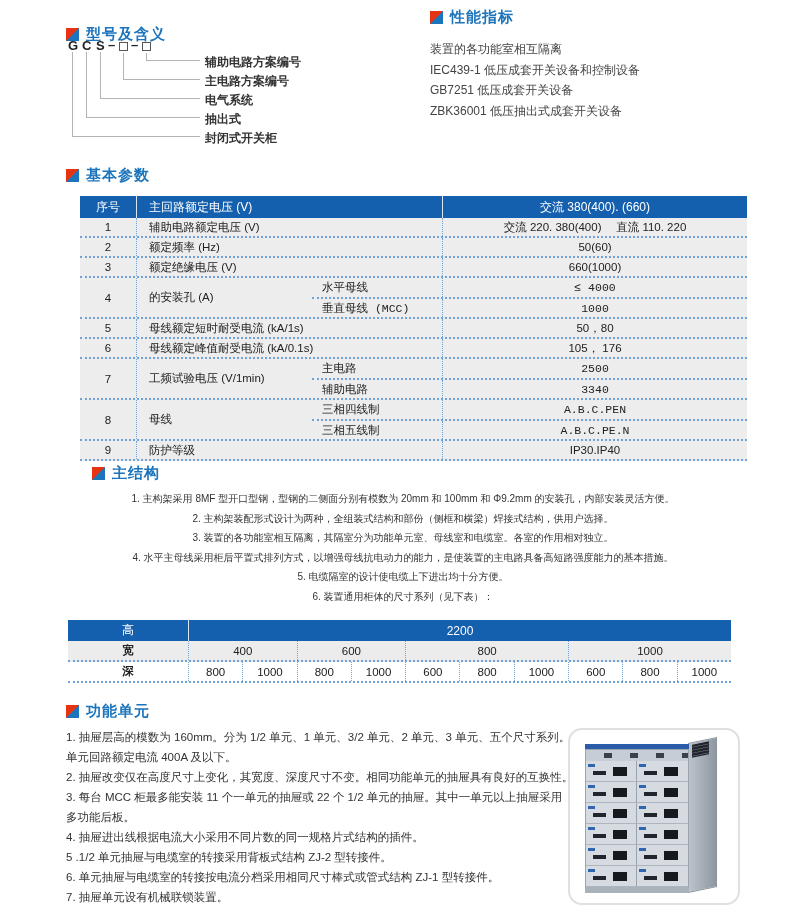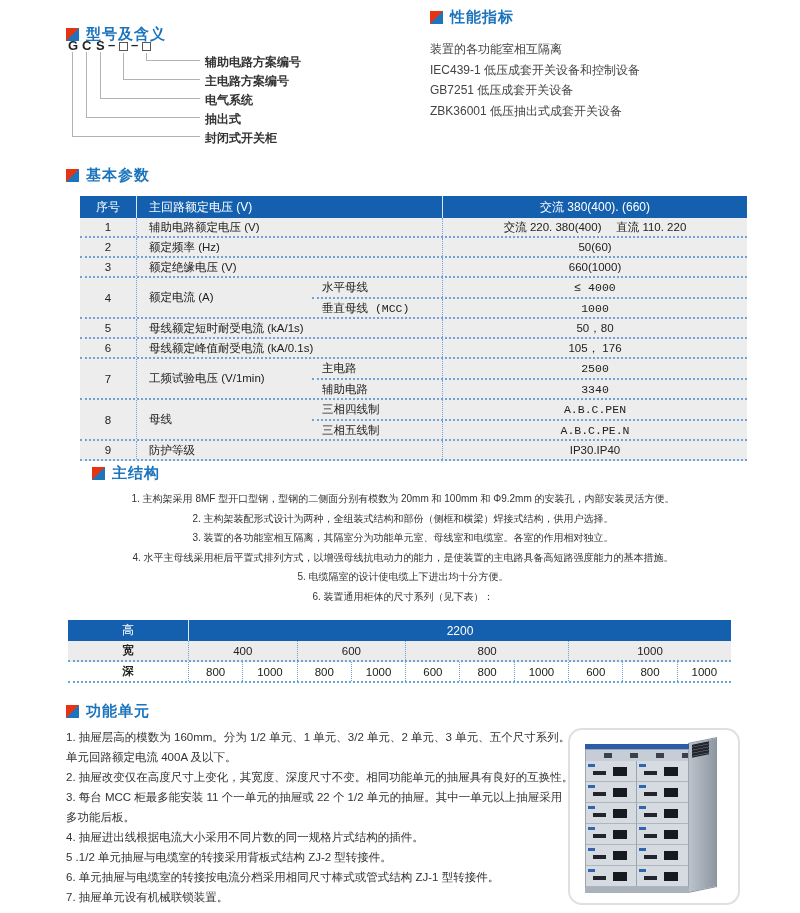--- a/index.html
+++ b/index.html
@@ -159,21 +159,21 @@
       <div class="cell name w-name-full">额定频率 (Hz)</div>
       <div class="cell w-val">50(60)</div>
     </div>
     <div class="bprow">
       <div class="cell w-no">3</div>
       <div class="cell name w-name-full">额定绝缘电压 (V)</div>
       <div class="cell w-val">660(1000)</div>
     </div>
     <div class="bprow dbl">
       <div class="cell w-no">4</div>
-      <div class="cell name w-name">额定电流 (A)</div>
+      <div class="cell name w-name">的安装孔 (A)</div>
       <div class="stack">
         <div class="subrow">
           <div class="cell w-sub">水平母线</div>
           <div class="cell w-val">≤ 4000</div>
         </div>
         <div class="subrow">
           <div class="cell w-sub">垂直母线 (MCC)</div>
           <div class="cell w-val">1000</div>
         </div>
       </div>

